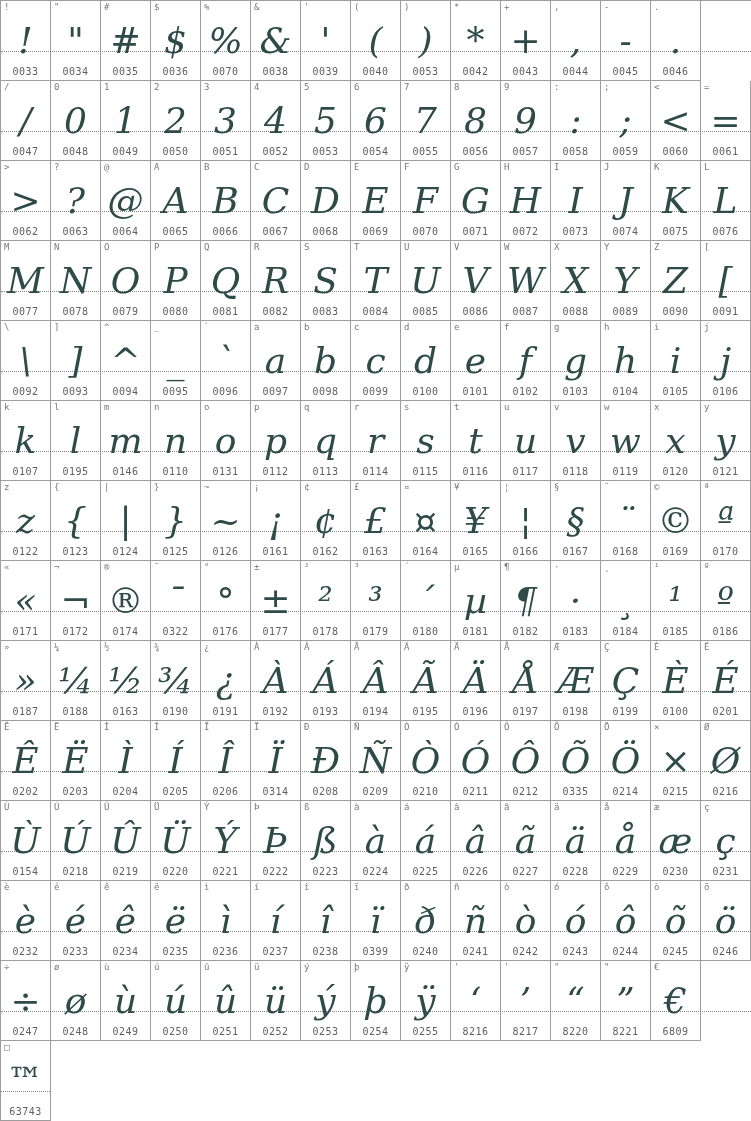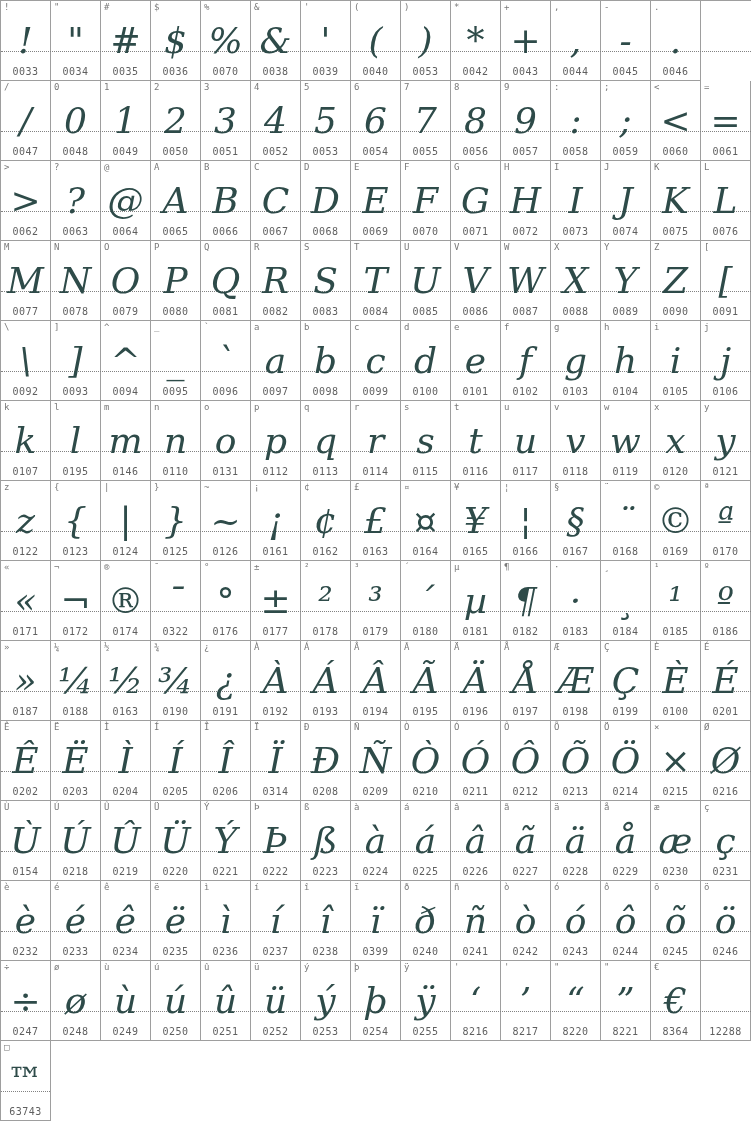--- a/index.html
+++ b/index.html
@@ -787,21 +787,21 @@
         <span class="cell-code">0211</span>
       </div>
       <div class="char-cell">
         <span class="cell-label">Ô</span>
         <span class="cell-glyph">Ô</span>
         <span class="cell-code">0212</span>
       </div>
       <div class="char-cell">
         <span class="cell-label">Õ</span>
         <span class="cell-glyph">Õ</span>
-        <span class="cell-code">0213</span>
+        <span class="cell-code">0335</span>
       </div>
       <div class="char-cell">
         <span class="cell-label">Ö</span>
         <span class="cell-glyph">Ö</span>
         <span class="cell-code">0214</span>
       </div>
       <div class="char-cell">
         <span class="cell-label">×</span>
         <span class="cell-glyph">×</span>
         <span class="cell-code">0215</span>
@@ -1028,26 +1028,21 @@
         <span class="cell-code">8220</span>
       </div>
       <div class="char-cell">
         <span class="cell-label">"</span>
         <span class="cell-glyph">”</span>
         <span class="cell-code">8221</span>
       </div>
       <div class="char-cell">
         <span class="cell-label">€</span>
         <span class="cell-glyph">€</span>
-        <span class="cell-code">8364</span>
-      </div>
-      <div class="char-cell">
-        <span class="cell-label"></span>
-        <span class="cell-glyph"></span>
-        <span class="cell-code">12288</span>
+        <span class="cell-code">6809</span>
       </div>
     </div>
     <div class="char-row partial">
       <div class="char-cell">
         <span class="cell-label">□</span>
         <span class="cell-glyph">™</span>
         <span class="cell-code">63743</span>
       </div>
     </div>
   </div>

